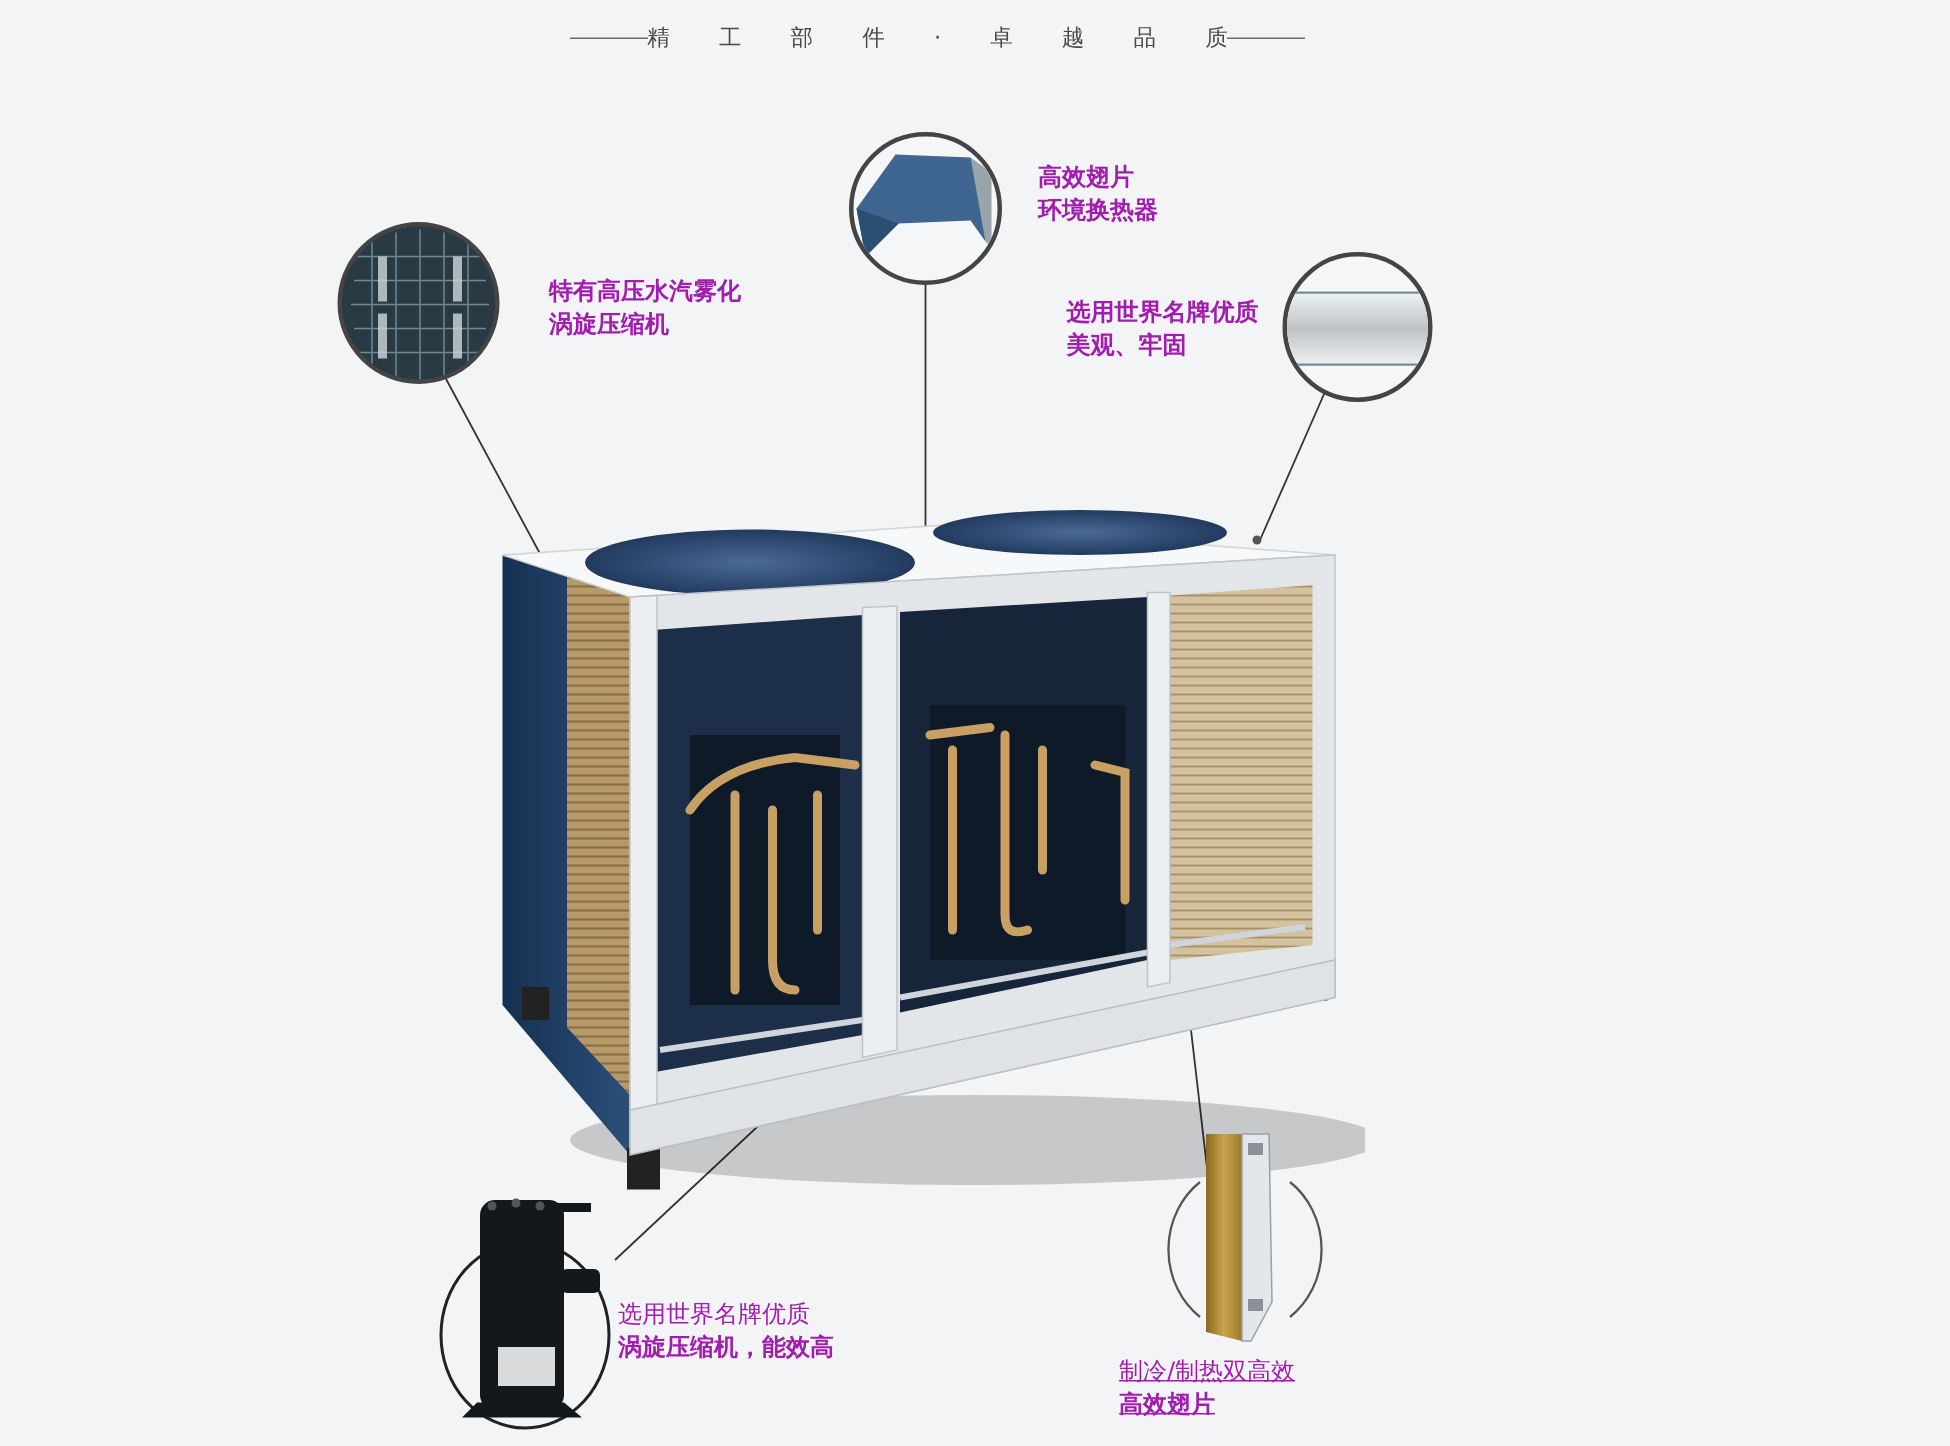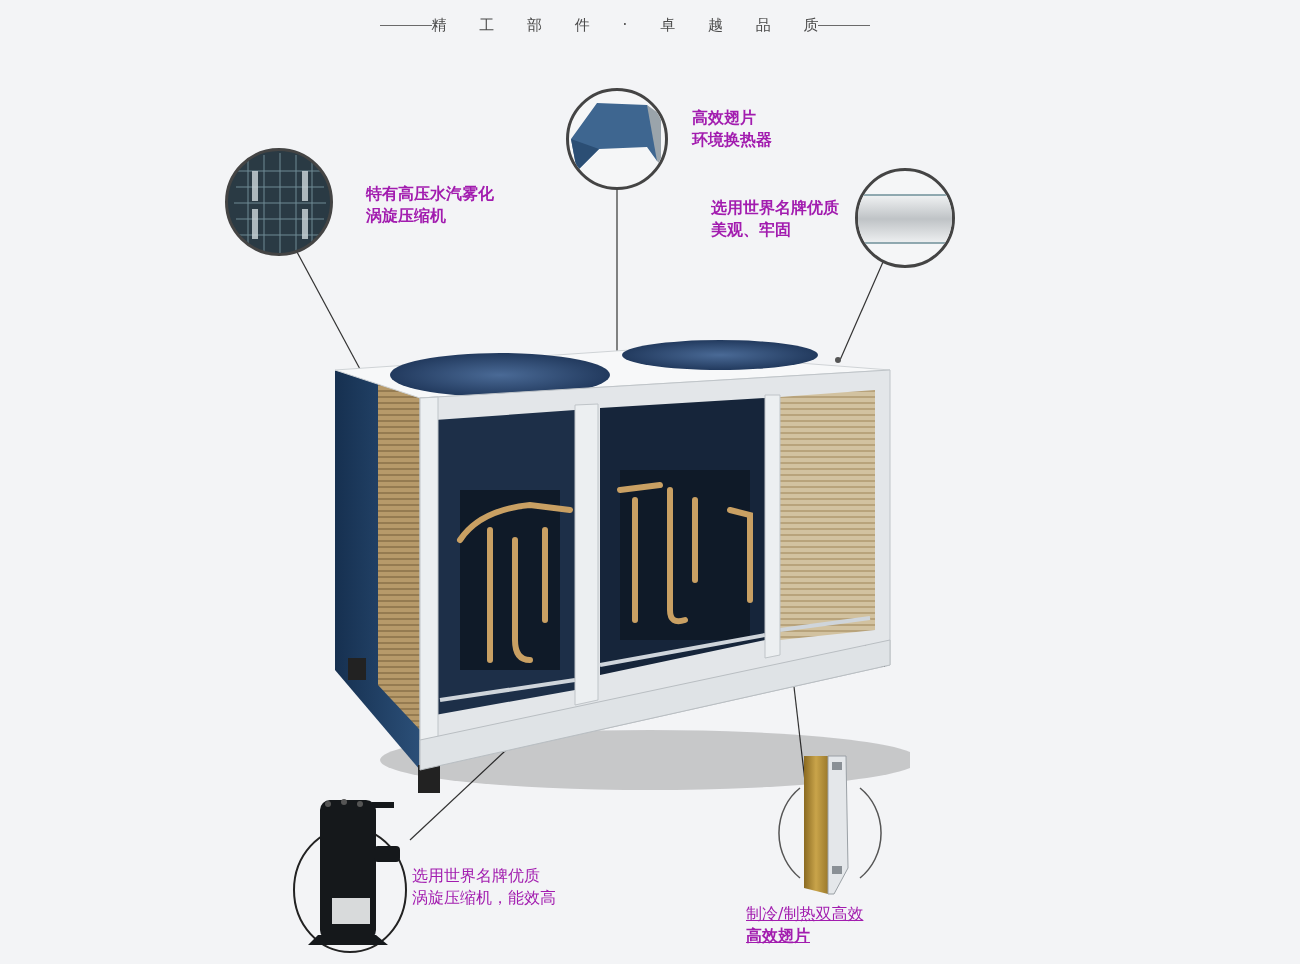--- a/index.html
+++ b/index.html
@@ -165,21 +165,21 @@
   <rect x="84" y="12" width="22" height="6" fill="#15181b"></rect>
   <rect x="86" y="56" width="26" height="16" rx="4" fill="#15181b"></rect>
   <rect x="44" y="108" width="38" height="26" fill="#d8dadb"></rect>
   <polygon points="20,155 100,155 88,145 30,145" fill="#15181b"></polygon>
   <circle cx="40" cy="14" r="3" fill="#555"></circle>
     <circle cx="56" cy="12" r="3" fill="#555"></circle>
     <circle cx="72" cy="14" r="3" fill="#555"></circle>
 </svg>
 <div class="abs callout-text" style="left:412px;top:865px;font-weight:normal;">
   <div>选用世界名牌优质</div>
-  <div style="font-weight:normal;">涡旋压缩机，能效高</div>
+  <div style="font-weight:bold;">涡旋压缩机，能效高</div>
 </div>
 
 <svg class="abs" style="left:770px;top:748px;" width="120" height="150">
   <defs>
       <linearGradient id="gold" x1="0" x2="1">
     <stop offset="0" stop-color="#8a6a22"></stop>
         <stop offset="0.5" stop-color="#c9a44a"></stop>
         <stop offset="1" stop-color="#9c7a2c"></stop>
   </linearGradient>
     </defs>

